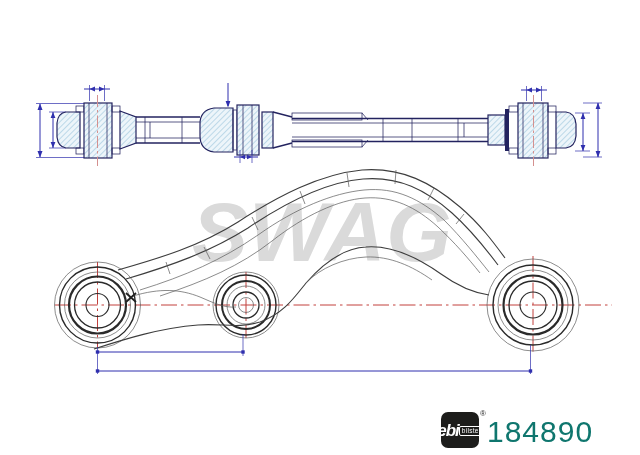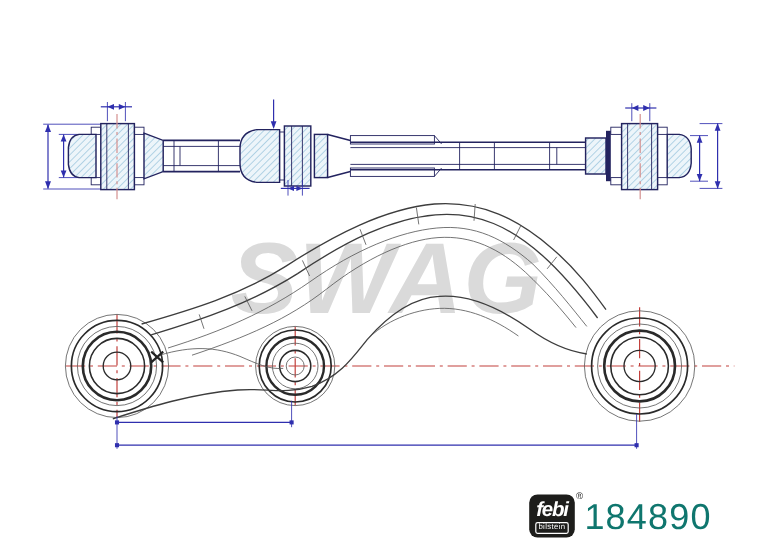--- a/index.html
+++ b/index.html
@@ -26,21 +26,21 @@
   .clr {stroke:#d4908f;stroke-width:1px;fill:none;stroke-dasharray:12 3 2.5 3;}
   .clr2{stroke:#c2403c;stroke-width:1px;fill:none;stroke-dasharray:16 4 2.5 4;}
   .arm {stroke:#3d3d3d;fill:none;stroke-width:1.1px;}
   .armt{stroke:#5a5a5a;fill:none;stroke-width:0.7px;}
   .armb{stroke:#2a2a2a;fill:none;}
 
   
   .febi-box{
     position:absolute;left:441px;top:412px;width:38px;height:36px;
     background:#1d1d1b;border-radius:7px;z-index:2;
-    display:flex;flex-direction:column;align-items:center;justify-content:center;
+    display:flex;flex-direction:row;align-items:center;justify-content:center;
   }
   .febi-word{
     color:#fff;font-weight:bold;font-style:italic;font-size:17px;
     letter-spacing:-1px;line-height:1;margin-top:1px;
   }
   .febi-sub{
     color:#fff;font-size:6.5px;line-height:1.1;margin-top:2px;
     border:0.8px solid #fff;border-radius:2px;padding:0 2px;letter-spacing:0.3px;
   }
   .febi-reg{

